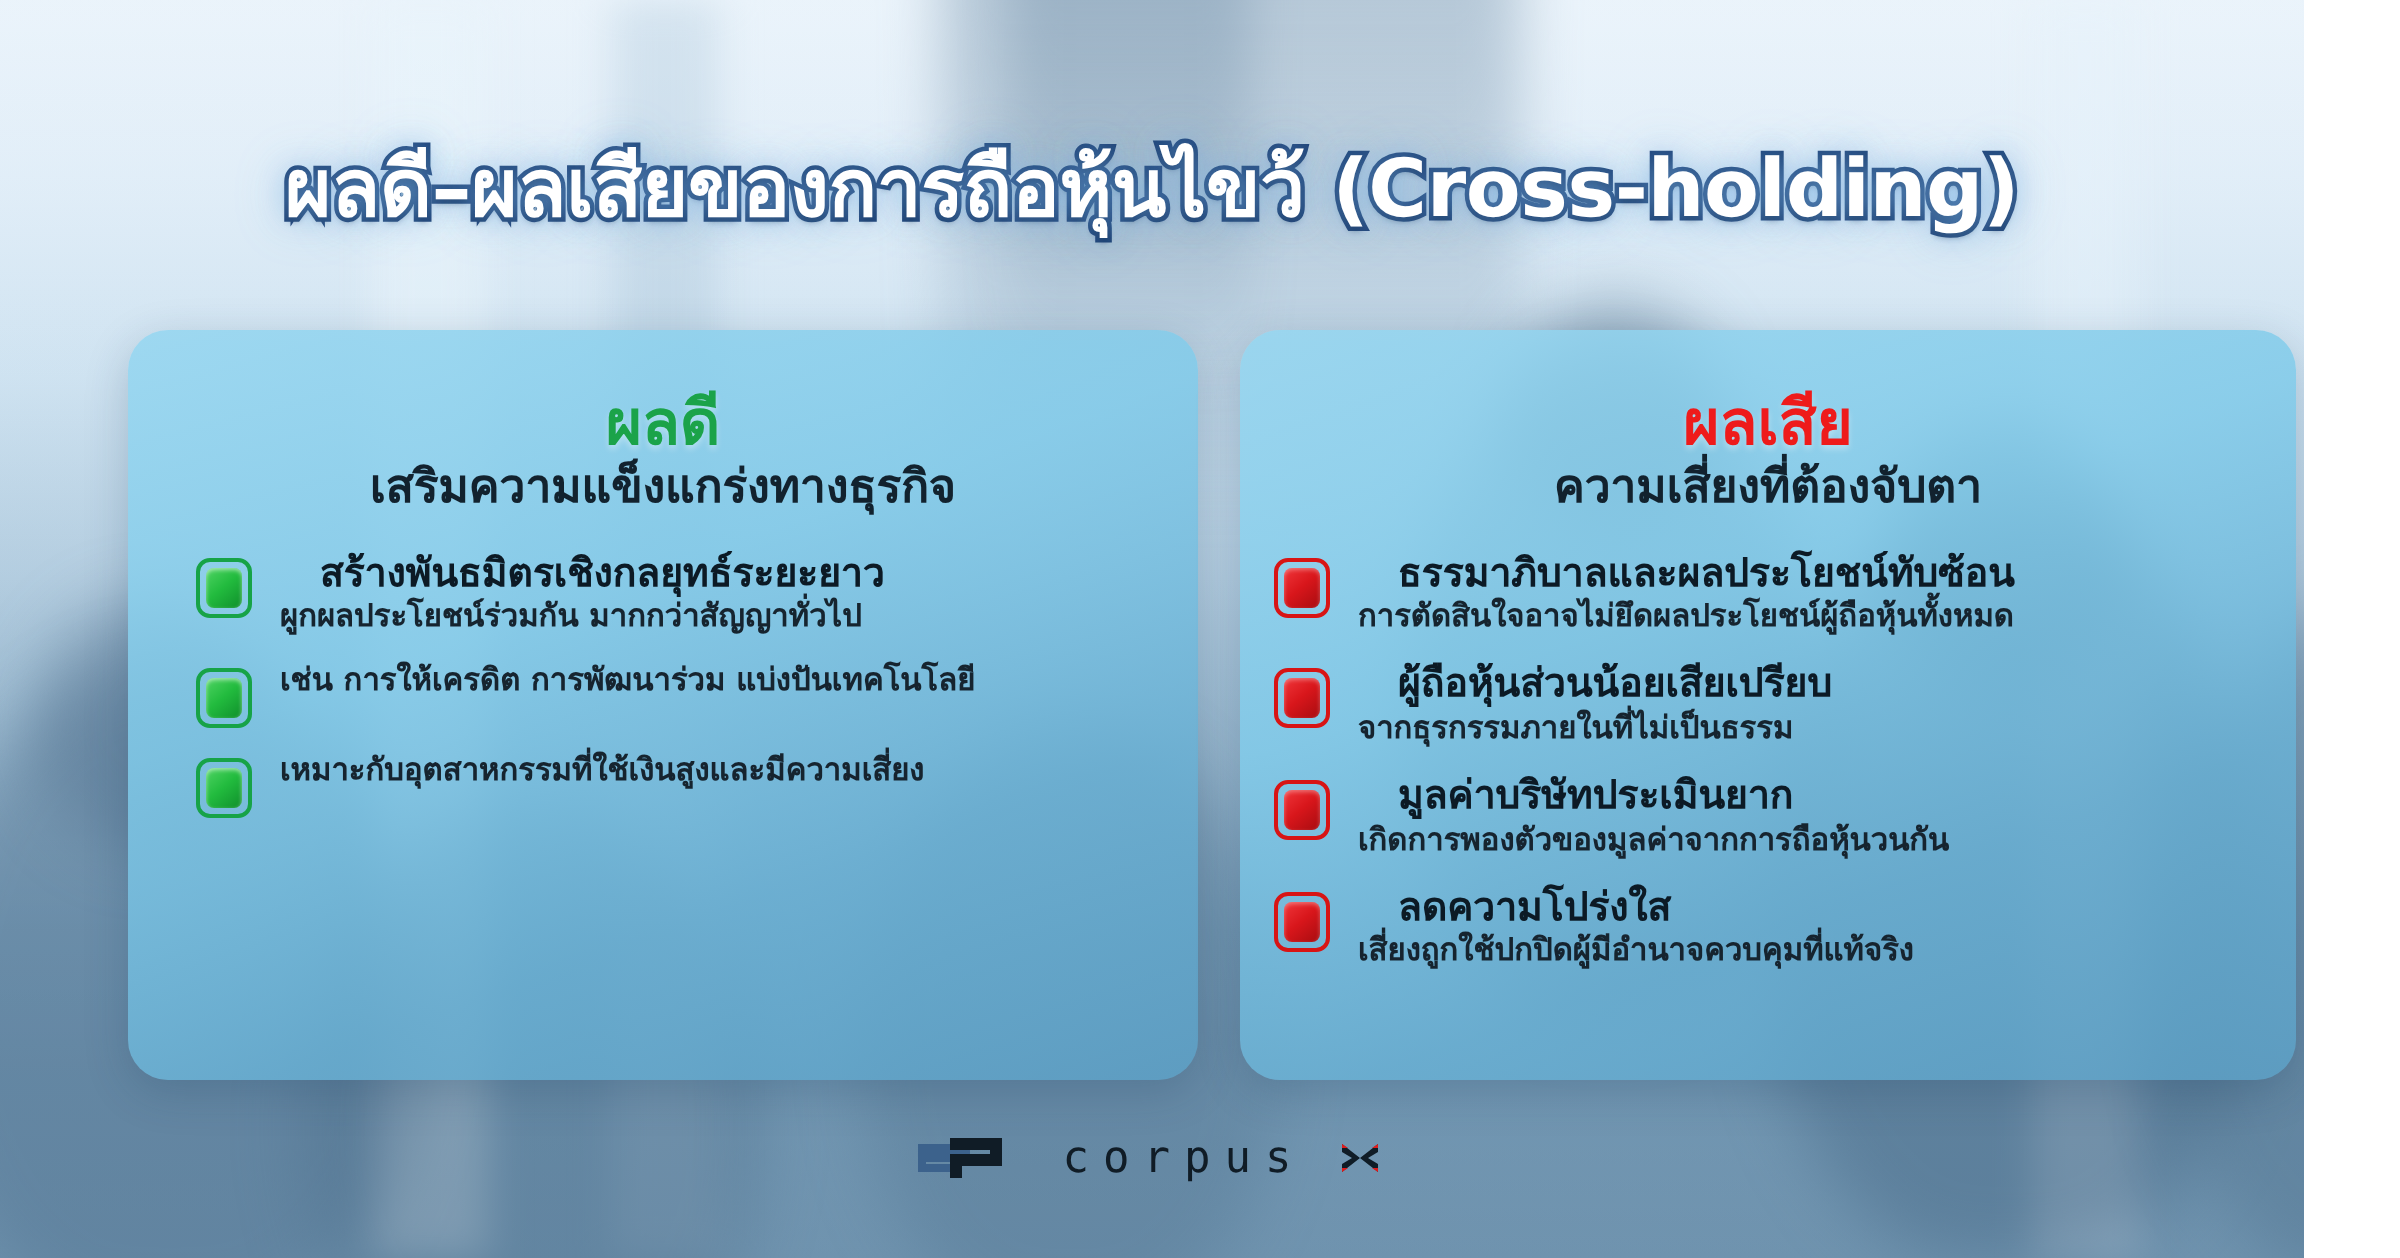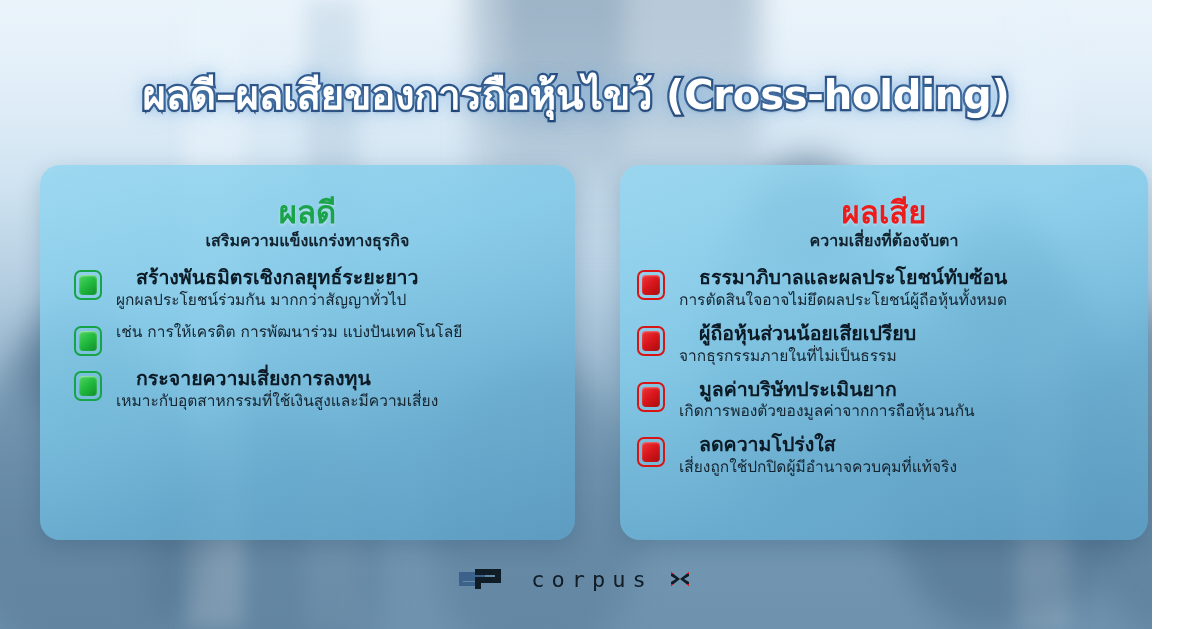--- a/index.html
+++ b/index.html
@@ -136,39 +136,39 @@
     border-radius: 20px;
     background:
       linear-gradient(160deg,
         rgba(150,214,240,0.88) 0%,
         rgba(128,202,233,0.86) 38%,
         rgba(104,176,212,0.84) 70%,
         rgba(92,160,198,0.84) 100%);
     box-shadow: 0 6px 22px rgba(28,58,92,0.22);
     overflow: hidden;
   }
-  .card.left  { left: 40px;  width: 535px; }
+  .card.left  { left: 64px;  width: 535px; }
   .card.right { left: 620px; width: 528px; }
 
   .card-head {
     text-align: center;
     padding-top: 30px;
   }
   .card-title {
     font-size: 31px;
     font-weight: 700;
     line-height: 1.1;
     text-shadow: 0 2px 3px rgba(255,255,255,0.35);
   }
   .card-title.good { color: #1ba349; }
   .card-title.bad  { color: #ee1b1b; }
 
   .card-sub {
     margin-top: 2px;
-    font-size: 16px;
+    font-size: 23px;
     font-weight: 700;
     color: #12222e;
     line-height: 1.2;
   }
 
   .items {
     margin-top: 16px;
     padding: 0 18px 0 34px;
   }
   .card.right .items { padding-left: 17px; }
@@ -210,21 +210,21 @@
   .item-text { min-width: 0; }
   .item-title {
     font-size: 19.5px;
     font-weight: 700;
     color: #0c1a25;
     line-height: 1.22;
     margin-left: 20px;
   }
   .item-desc {
     font-size: 15.5px;
-    font-weight: 400;
+    font-weight: 700;
     color: #16242f;
     line-height: 1.28;
     margin-top: 1px;
   }
 
   
   .brand {
     position: absolute;
     left: 0; right: 0;
     top: 566px;
@@ -303,21 +303,20 @@
         <div class="item-text">
           <div class="item-desc">เช่น การให้เครดิต การพัฒนาร่วม แบ่งปันเทคโนโลยี</div>
         </div>
       </div>
 
       <div class="item">
         <span class="chip good">
             <i></i>
           </span>
         <div class="item-text">
-          <div class="item-title">กระจายความเสี่ยงการลงทุน</div>
           <div class="item-desc">เหมาะกับอุตสาหกรรมที่ใช้เงินสูงและมีความเสี่ยง</div>
         </div>
       </div>
 
 
     </div>
   </section>
 
   <section class="card right">
     <div class="card-head">

